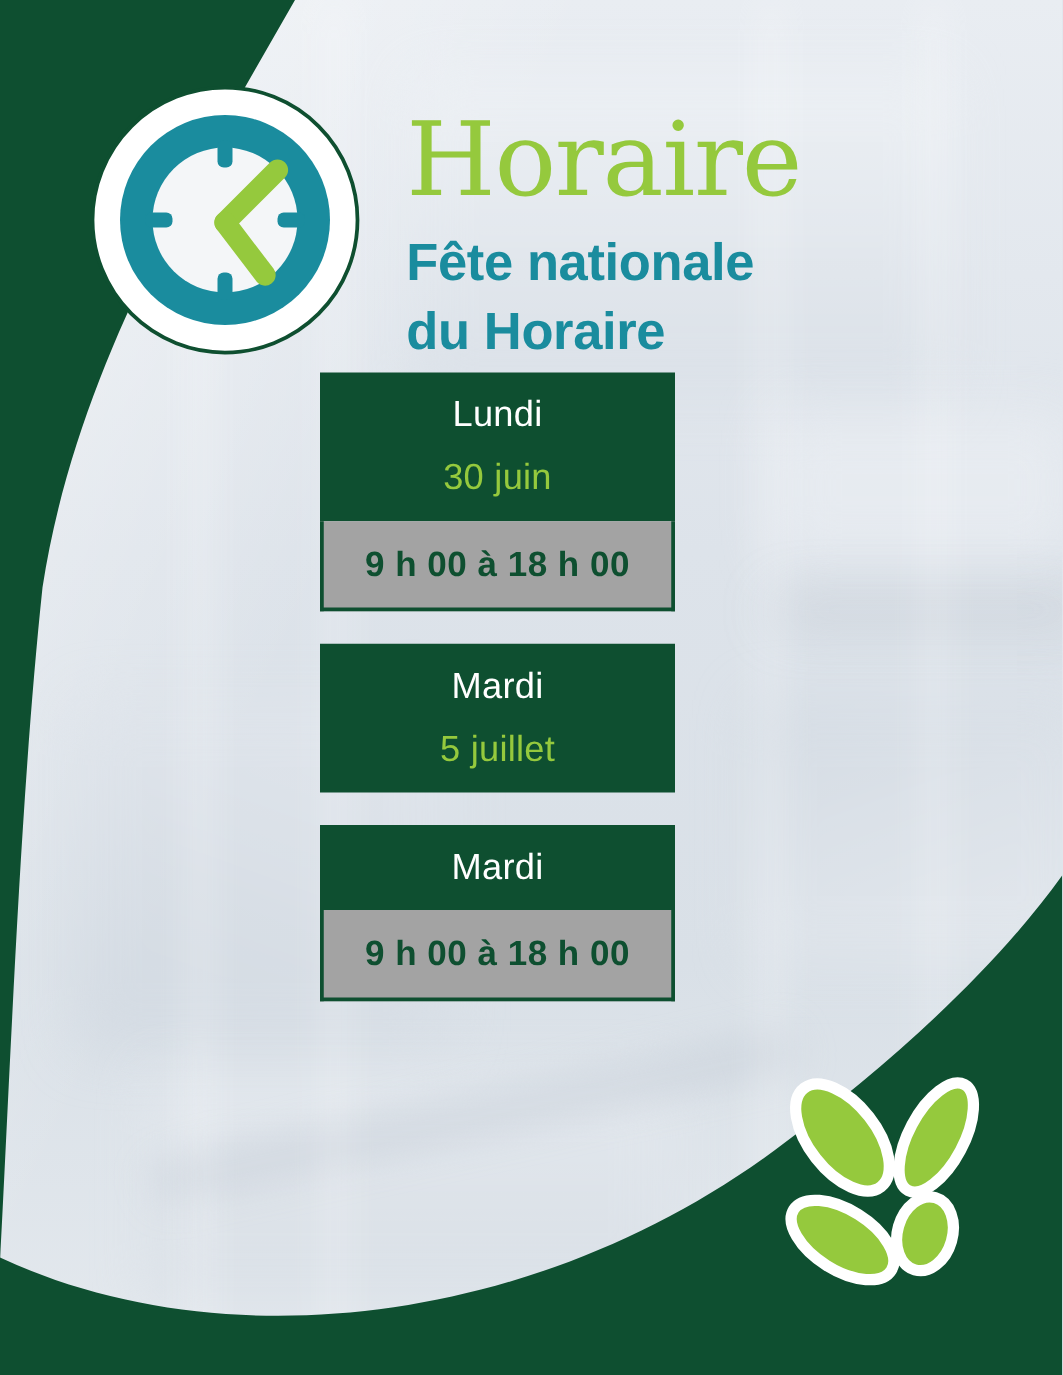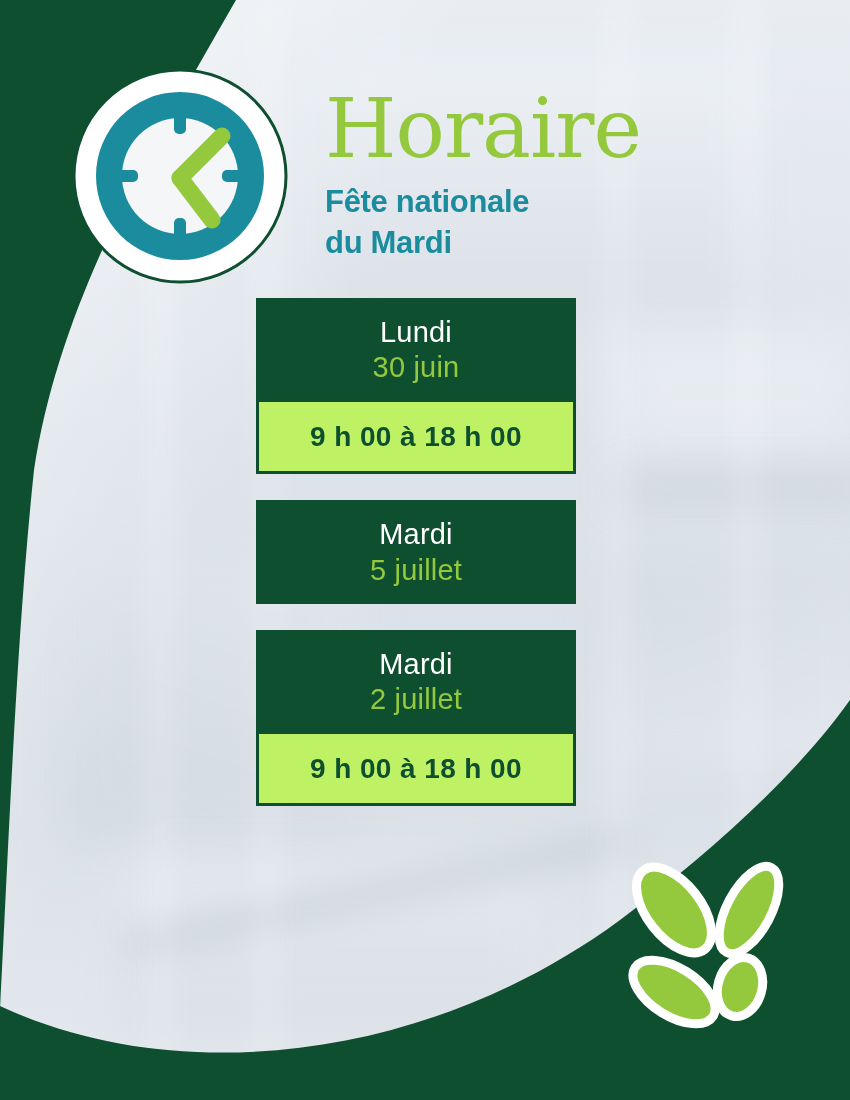--- a/index.html
+++ b/index.html
@@ -57,51 +57,52 @@
     font-family:"DejaVu Serif", serif;
     font-weight:400;
     font-size:82px;
     line-height:1.0;
     color:#95c93d;
     letter-spacing:-1px;
   }
   .subtitle {
     font-family:"Liberation Sans", sans-serif;
     font-weight:700;
-    font-size:31px;
+    font-size:42px;
     line-height:1.32;
     color:#1a8c9e;
     margin-top:12px;
     letter-spacing:-0.3px;
   }
 
   
-  .cards { position:absolute; left:256px; top:298px; width:320px; }
+  .cards { position:absolute; left:256px; top:298px; width:284px; }
   .card { margin-bottom:26px; }
   .card-head {
     background:#0e4f30;
     padding:17px 10px 16px;
     text-align:center;
   }
   .card-day {
     color:#ffffff;
     font-size:29px;
     font-weight:400;
     line-height:1.22;
     letter-spacing:.2px;
   }
   .card-date {
     color:#95c93d;
     font-size:29px;
     font-weight:400;
     line-height:1.22;
     letter-spacing:.2px;
+    margin-top:15px;
   }
   .card-body {
-    background:#bef264;
+    background:#a3a3a3;
     border:3px solid #0e4f30;
     border-top:none;
     padding:18px 10px;
     text-align:center;
   }
   .card-hours {
     color:#0e4f30;
     font-size:28px;
     font-weight:700;
     letter-spacing:.4px;
@@ -150,21 +151,21 @@
 
       <line x1="108" y1="110" x2="150" y2="68" stroke="#95c93d" stroke-width="17" stroke-linecap="round"></line>
       <line x1="108" y1="110" x2="140" y2="152" stroke="#95c93d" stroke-width="17" stroke-linecap="round"></line>
     </svg>
   </div>
 
   <div class="header-text">
     <div class="title">Horaire</div>
     <div class="subtitle">
       <div>Fête nationale</div>
-      <div>du Mardi</div>
+      <div>du Horaire</div>
     </div>
   </div>
 
   <div class="cards">
 
     <div class="card">
       <div class="card-head">
         <div class="card-day">Lundi</div>
         <div class="card-date">30 juin</div>
       </div>
@@ -176,21 +177,20 @@
     <div class="card">
       <div class="card-head">
         <div class="card-day">Mardi</div>
         <div class="card-date">5 juillet</div>
       </div>
     </div>
 
     <div class="card">
       <div class="card-head">
         <div class="card-day">Mardi</div>
-        <div class="card-date">2 juillet</div>
       </div>
       <div class="card-body">
         <div class="card-hours">9 h 00 à 18 h 00</div>
       </div>
     </div>
 
   </div>
 
   <div class="logo-wrap">
     <svg viewBox="0 0 200 200" width="200" height="200">

